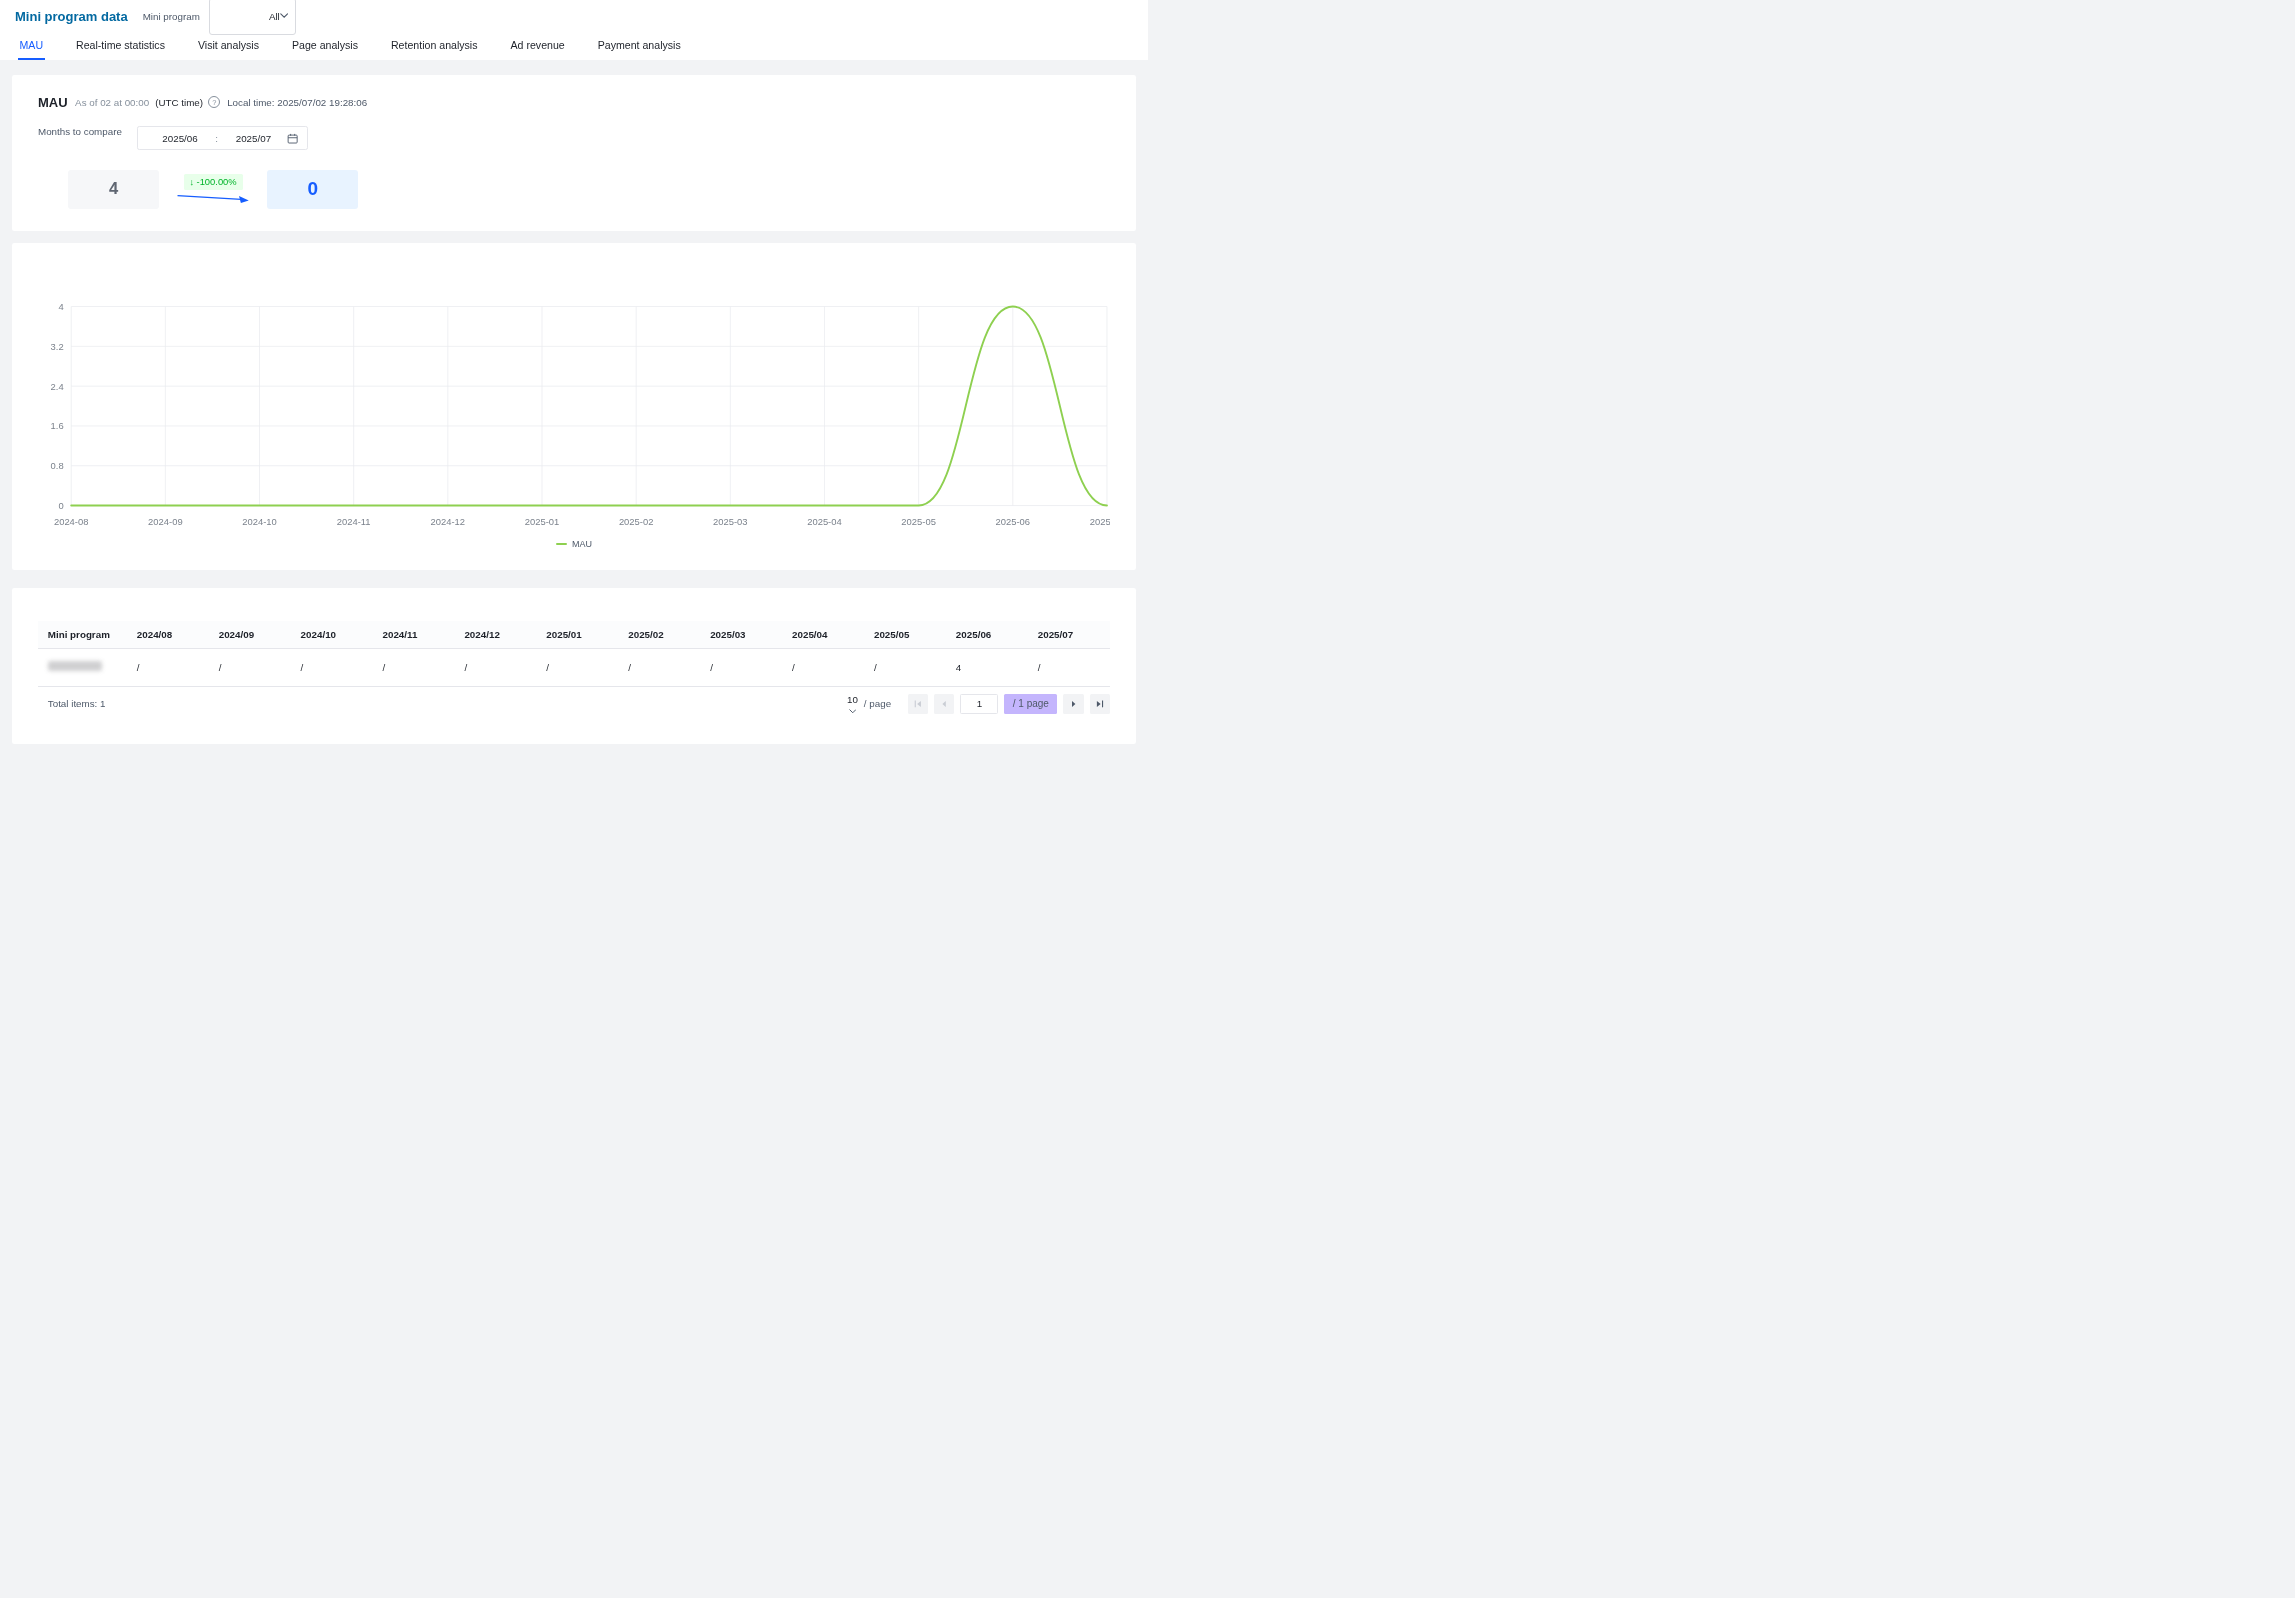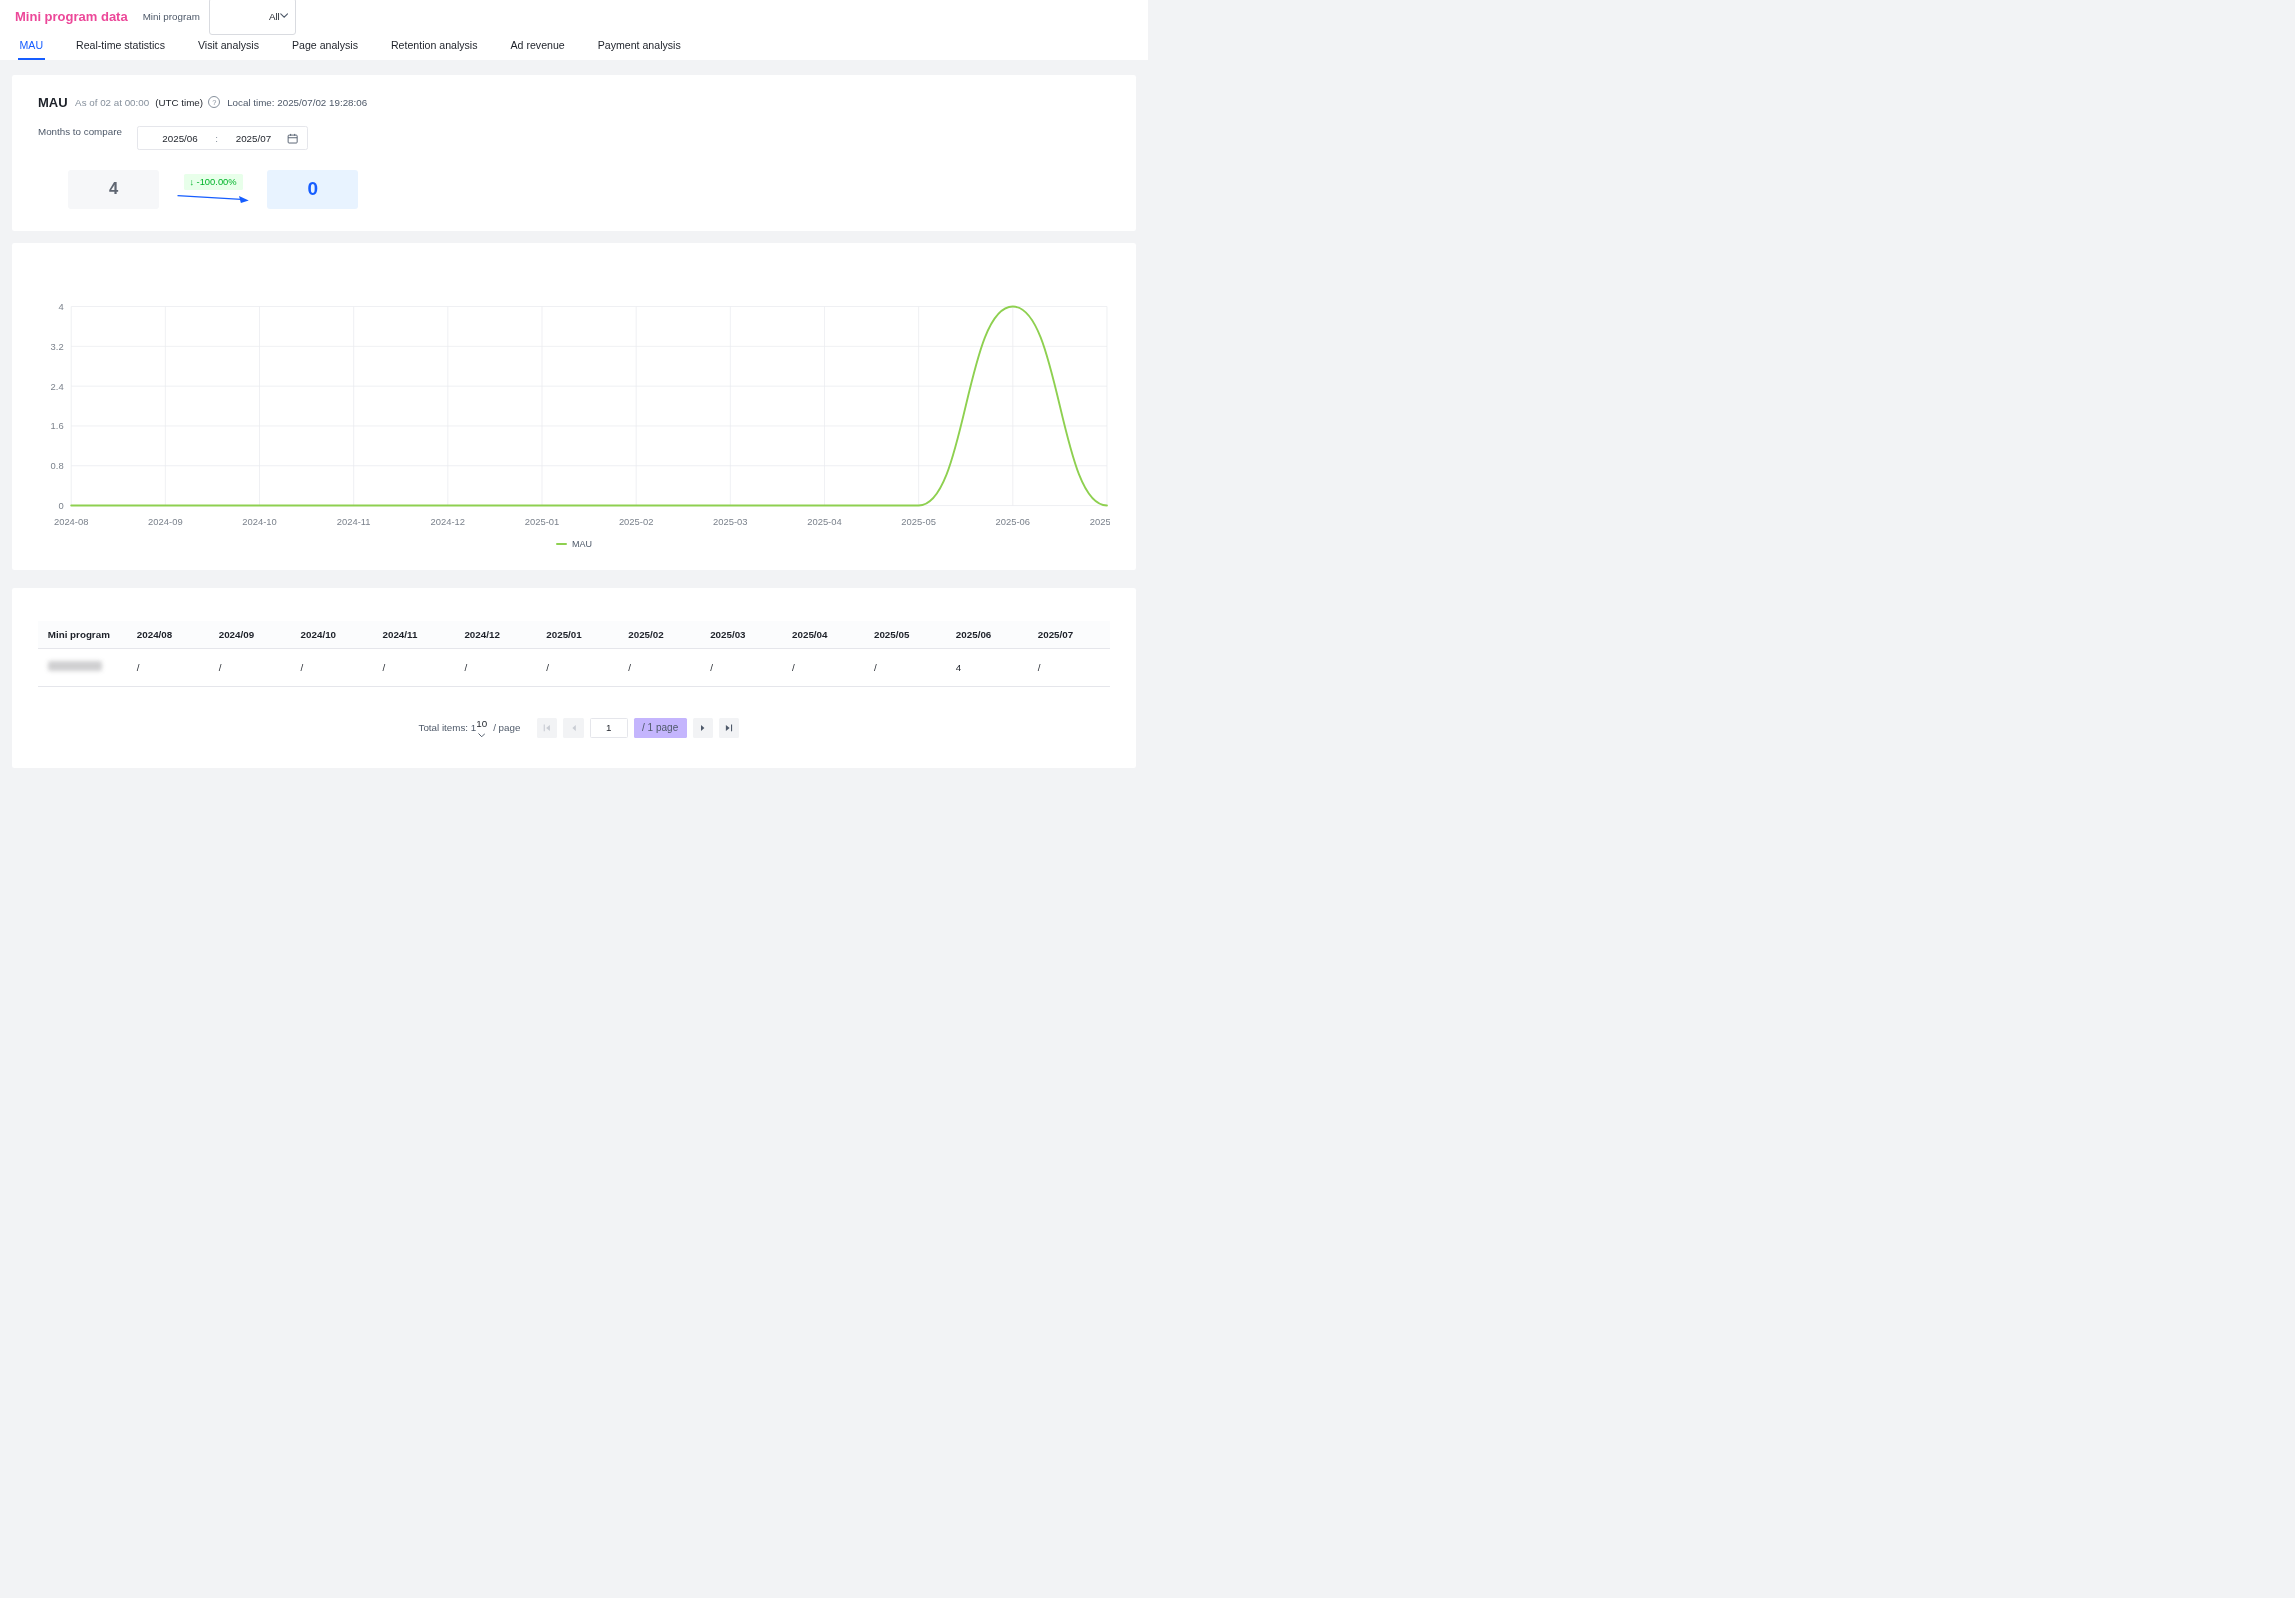--- a/index.html
+++ b/index.html
@@ -3,21 +3,21 @@
 <meta charset="utf-8">
 <style>
   * { margin:0; padding:0; box-sizing:border-box; }
   html,body { width:1148px; height:799px; overflow:hidden; }
   body {
     font-family:"Liberation Sans","DejaVu Sans",sans-serif;
     background:#f2f3f5; color:#1d2129; font-size:9.8px;
   }
   .white-head { background:#fff; }
   .topbar { display:flex; align-items:center; height:32px; padding:0 15px; }
-  .page-title { font-size:13px; font-weight:700; color:#ec4899; }
+  .page-title { font-size:13px; font-weight:700; color:#0369a1; }
   .filter-label { margin-left:15px; color:#4e5969; font-size:9.8px; }
   .select {
     margin-left:9px; width:87px; height:37px; border:0.8px solid #d9dbe0;
     border-radius:3px; background:#fff; display:flex; align-items:center;
     justify-content:flex-end; padding:0 6.8px; font-size:9.8px; cursor:pointer;
   }
   .tabbar { display:flex; align-items:flex-end; height:28px; padding:0 18px; }
   .tab {
     margin-right:30px; padding:6px 1.5px 7.5px; font-size:10.6px; color:#1d2129;
     cursor:pointer; border-bottom:2.3px solid transparent;
@@ -77,21 +77,21 @@
   }
   table { width:100%; border-collapse:collapse; table-layout:fixed; margin-top:15px; }
   th, td { text-align:left; padding:0 9.8px; font-size:9.8px; border-bottom:0.8px solid #e5e6eb; }
   th { height:27px; font-weight:700; color:#1d2129; background:#fbfcfd; }
   td { height:38px; color:#1d2129; }
   th:first-child, td:first-child { width:89px; }
   .redacted {
     display:inline-block; width:54px; height:9.8px; border-radius:2.3px;
     background:#c7c7c9; filter:blur(2.3px); opacity:.85;
   }
-  .table-footer { display:flex; align-items:center; justify-content:center; margin-top:31px; }
+  .table-footer { display:flex; align-items:center; justify-content:space-between; margin-top:7px; }
   .total-label { color:#4e5969; padding-left:9.8px; }
   .pager { display:flex; align-items:center; gap:6px; }
   .pagesize { display:flex; align-items:center; gap:3.8px; color:#1d2129; cursor:pointer;flex-direction:column; }
   .perpage { color:#4e5969; margin-right:10.6px; }
   .pg-btn {
     width:20.4px; height:20.4px; border:none; border-radius:1.5px; background:#f2f3f5;
     display:inline-flex; align-items:center; justify-content:center; cursor:pointer;
   }
   .page-input {
     width:38px; height:20.4px; border:0.8px solid #e5e6eb; border-radius:1.5px; text-align:center;

